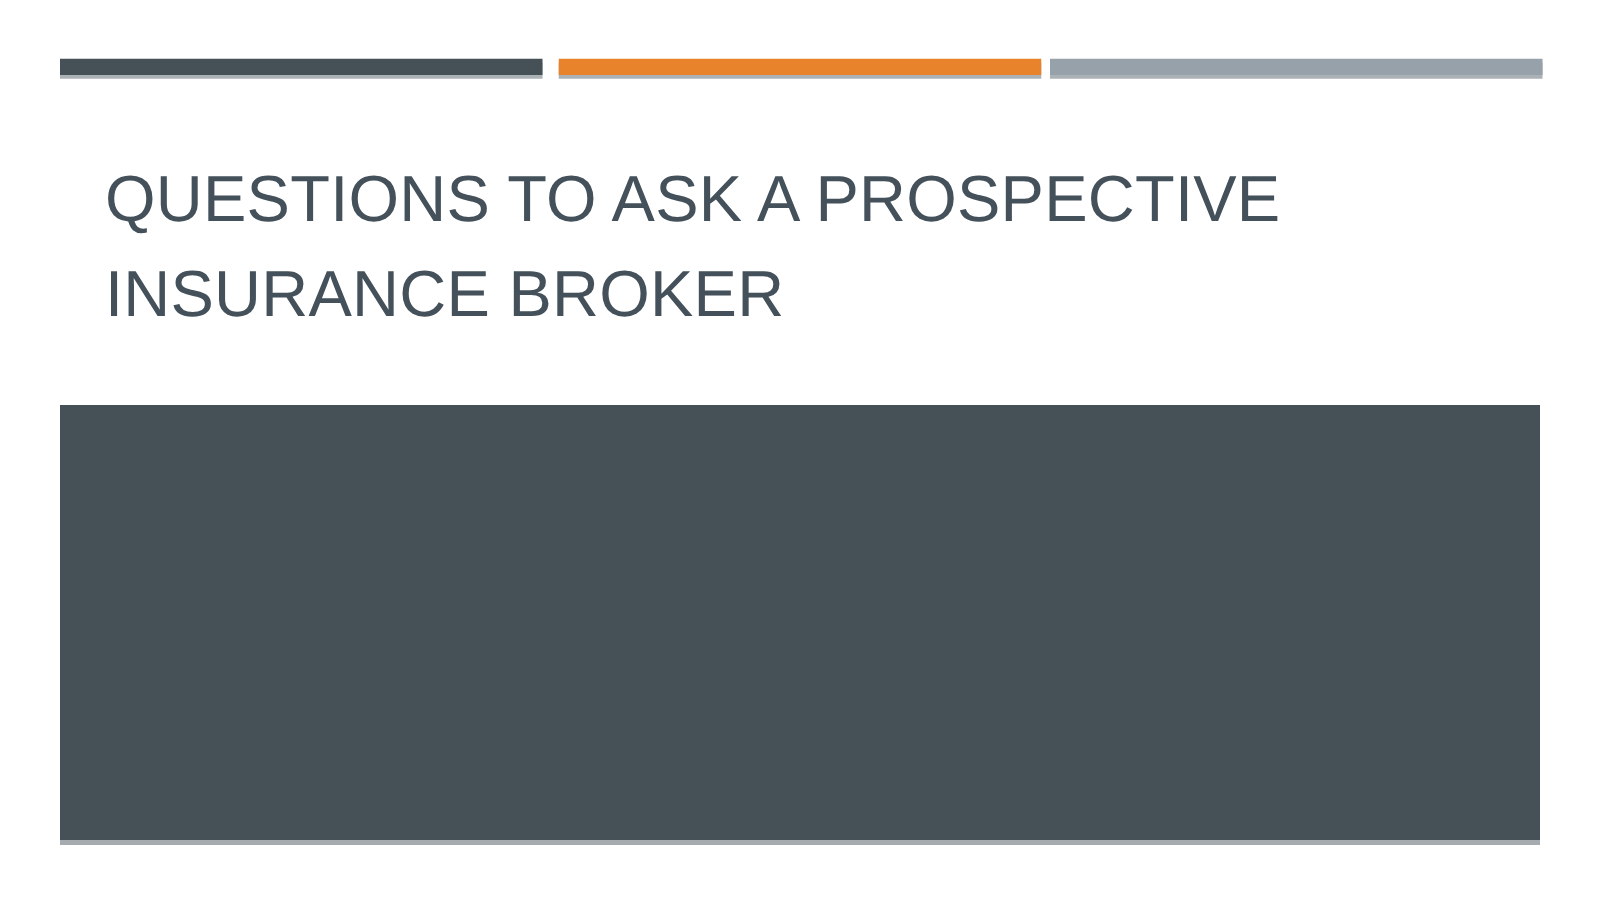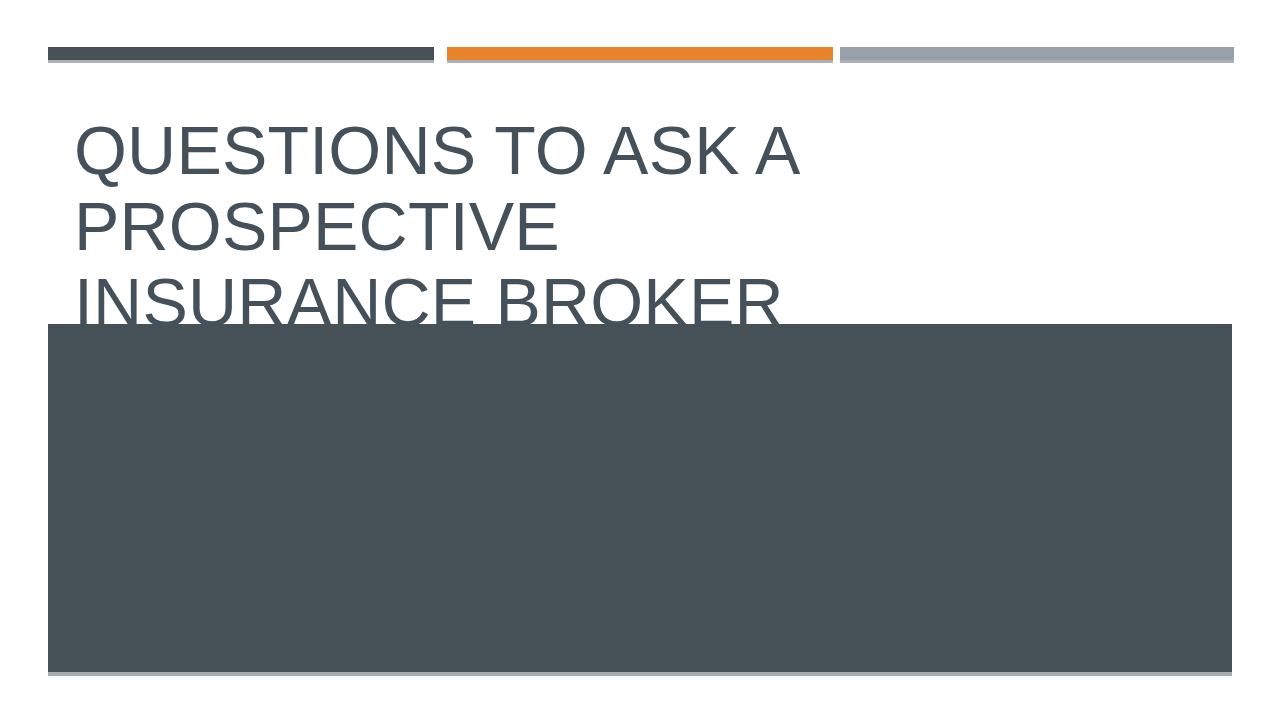--- a/index.html
+++ b/index.html
@@ -52,25 +52,25 @@
   }
 
   
   #title-block {
     position: absolute;
     left: 70px;
     top: 108px;
     width: 1150px;
   }
   #slide-title {
-    margin: 4px;
+    margin: 14px;
     padding: 0;
     font-family: "Liberation Sans", sans-serif;
     font-weight: 400;
-    font-size: 68px;
+    font-size: 52px;
     line-height: 76px;
     letter-spacing: 0.2px;
     color: #44515A;
     text-transform: uppercase;
     white-space: pre-line;
   }
 
   
   #content-placeholder {
     position: absolute;

